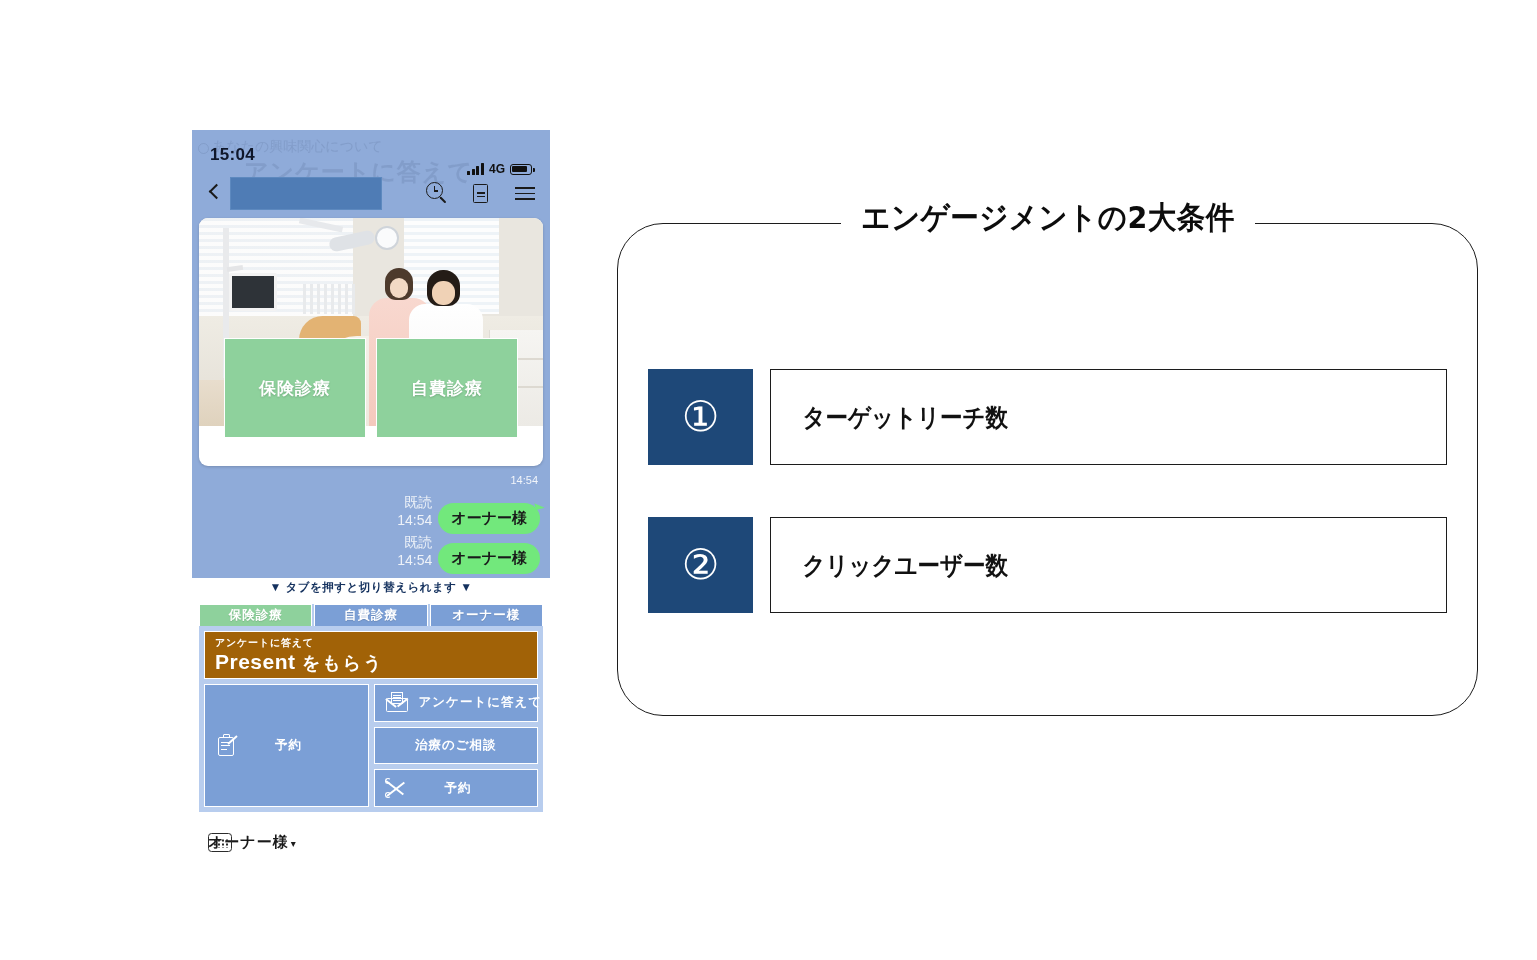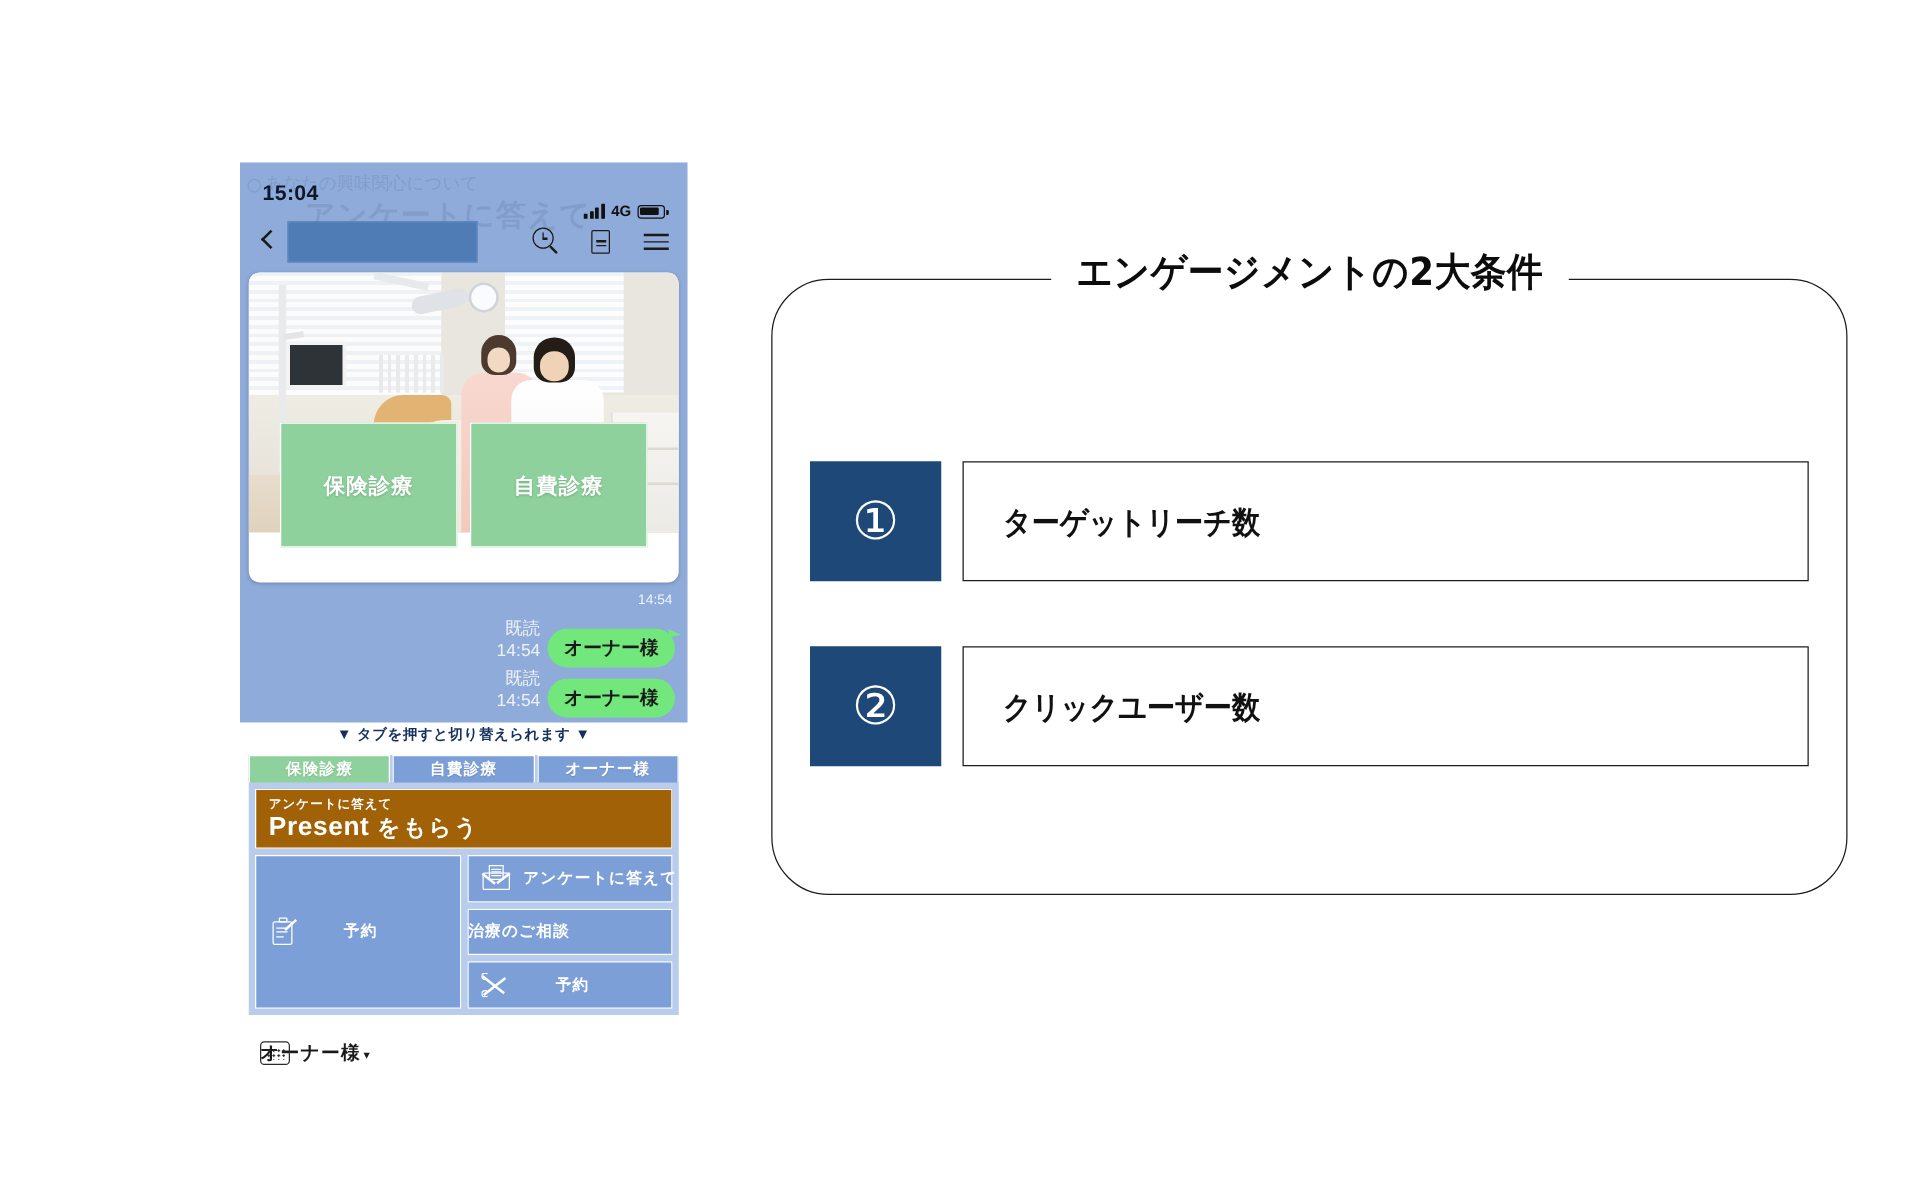--- a/index.html
+++ b/index.html
@@ -254,21 +254,21 @@
 
   .rm-grid{ display:flex; gap:5px; flex:1; }
   .rm-col{ display:flex; flex-direction:column; gap:5px; flex:1; }
   .rm-cell{
     flex:1; border:1.5px solid #ffffff;
     display:flex; align-items:center; gap:8px; padding-left:10px;
     color:#fff; font-size:12.5px; font-weight:600; letter-spacing:1px;
   }
   .rm-cell.green{ background:#8ed19c; }
   .rm-cell.blue{ background:#7b9fd6; }
-  .rm-cell.center{ padding-left:0; }
+  .rm-cell.center{ justify-content:center; padding-left:0; }
   .rm-cell .lbl{ flex:0 0 auto; }
 
   
   .ricon{ width:26px;height:22px; position:relative; flex:0 0 auto; }
   .ic-mail .env{ position:absolute; left:1px; top:2px; width:24px;height:17px; border:1.6px solid #fff; border-radius:1.5px;}
   .ic-mail .f1{ position:absolute; left:2px; top:3.5px; width:13px;height:1.6px; background:#fff; transform:rotate(34deg); transform-origin:left;}
   .ic-mail .f2{ position:absolute; left:24px; top:3.5px; width:13px;height:1.6px; background:#fff; transform:rotate(146deg); transform-origin:left;}
   .ic-clip .pad{ position:absolute; left:3px; top:2px; width:16px;height:19px; border:1.6px solid #fff; border-radius:2px;}
   .ic-clip .top{ position:absolute; left:7.5px; top:-0.5px; width:7px;height:4px; border:1.6px solid #fff; border-radius:1px; background:transparent;}
   .ic-clip .ln{ position:absolute; left:6px; height:1.3px; background:#fff; width:9px;}

